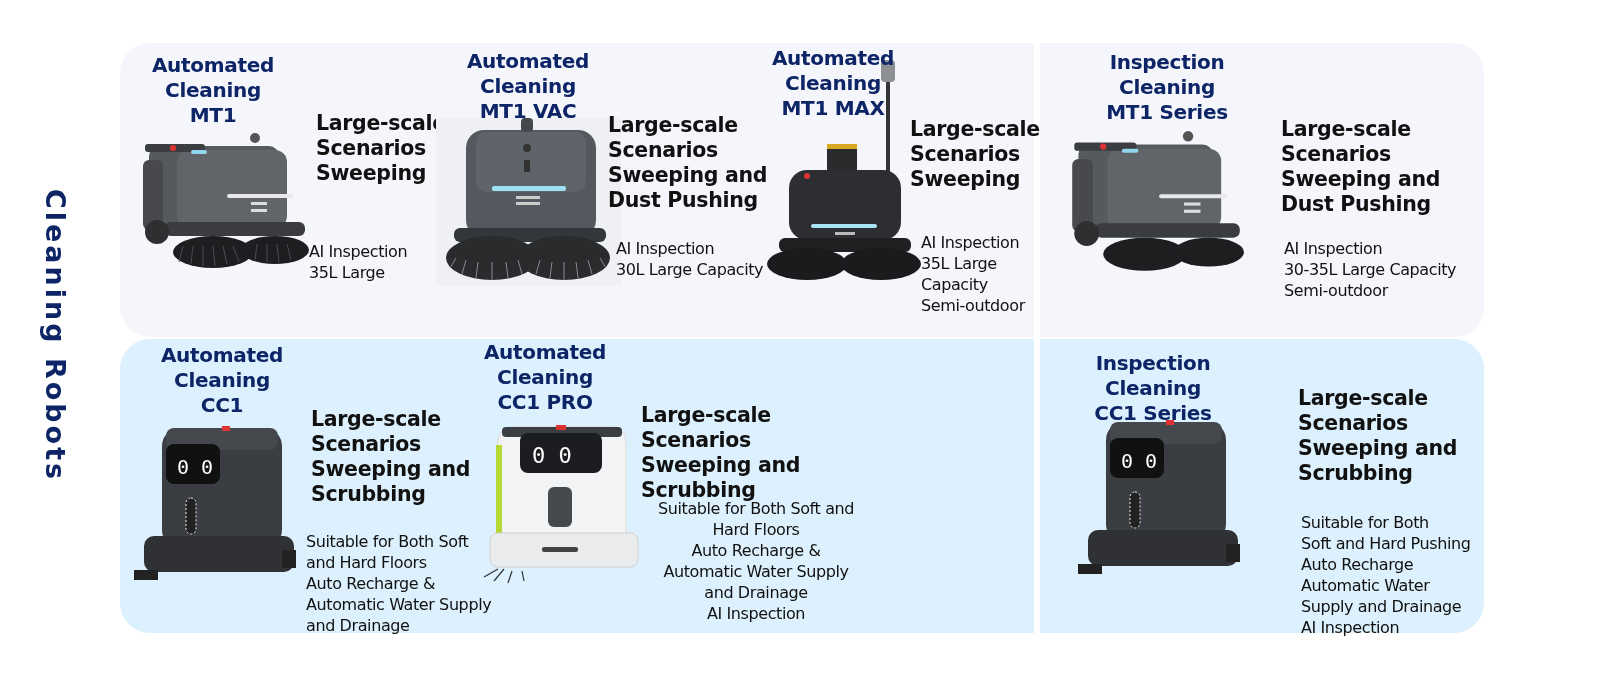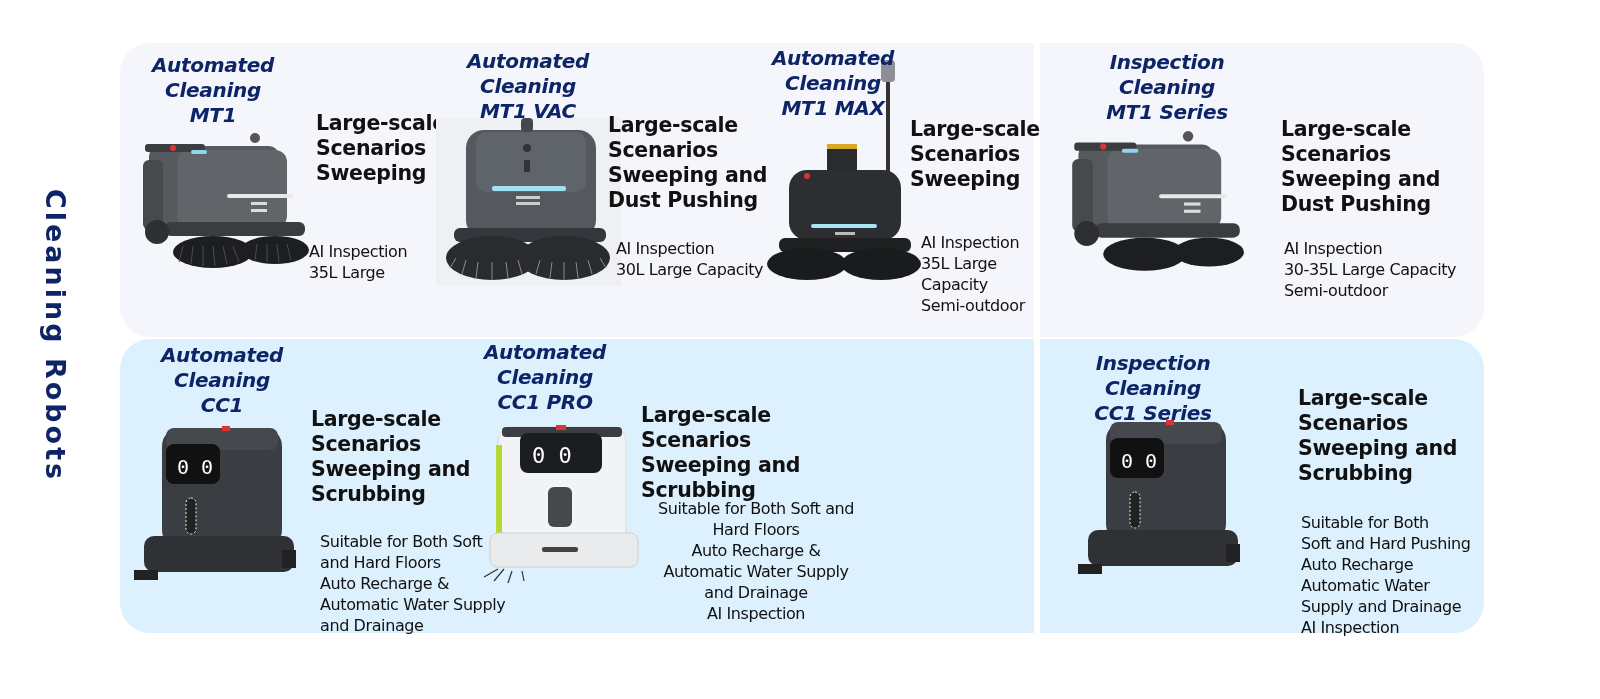--- a/index.html
+++ b/index.html
@@ -17,21 +17,21 @@
   }
 
   .panel { position: absolute; left: 120px; width: 1364px; border-radius: 30px; }
   .panel.top { top: 43px; height: 294px; }
   .panel.bottom { top: 339px; height: 294px; }
   .divider { position: absolute; left: 1034px; top: 43px; width: 6px; height: 590px; background: #ffffff; }
 
   .title {
     position: absolute; text-align: center; font-weight: bold; font-size: 20px;
     line-height: 25px; color: #0D2466; white-space: pre-line;
-    font-family: "DejaVu Sans", sans-serif; letter-spacing: -0.3px; font-style: italic;
+    font-family: "DejaVu Sans", sans-serif; letter-spacing: -0.3px;
   }
   .heading {
     position: absolute; font-weight: bold; font-size: 20.5px; line-height: 25px;
     color: #111111; white-space: pre-line; font-family: "DejaVu Sans", sans-serif;
     letter-spacing: -0.3px;
   }
   .specs {
     position: absolute; font-size: 16px; line-height: 21px; color: #111111;
     white-space: pre-line; font-family: "DejaVu Sans", sans-serif; letter-spacing: -0.4px; margin-top: 16px;
   }
@@ -204,21 +204,21 @@
       <rect x="54" y="74" width="10" height="36" rx="5" fill="#222" stroke="#eee" stroke-width="1" stroke-dasharray="2 2"></rect>
       <rect x="12" y="112" width="150" height="36" rx="10" fill="#2f3135"></rect>
       <rect x="2" y="146" width="24" height="10" fill="#222"></rect>
       <rect x="150" y="126" width="14" height="18" fill="#222"></rect>
     </svg>
   </div>
   <div class="heading" style="left:311px; top:407px; width:170px;">Large-scale
 Scenarios
 Sweeping and
 Scrubbing</div>
-  <div class="specs" style="left:320px; top:515px; width:200px;">Suitable for Both Soft
+  <div class="specs" style="left:306px; top:515px; width:200px;">Suitable for Both Soft
  and Hard Floors
 Auto Recharge &amp;
 Automatic Water Supply
 and Drainage</div>
 </div>
 
 <div>
   <div class="title" style="left:480px; top:340px; width:130px;">Automated
 Cleaning
 CC1 PRO</div>

